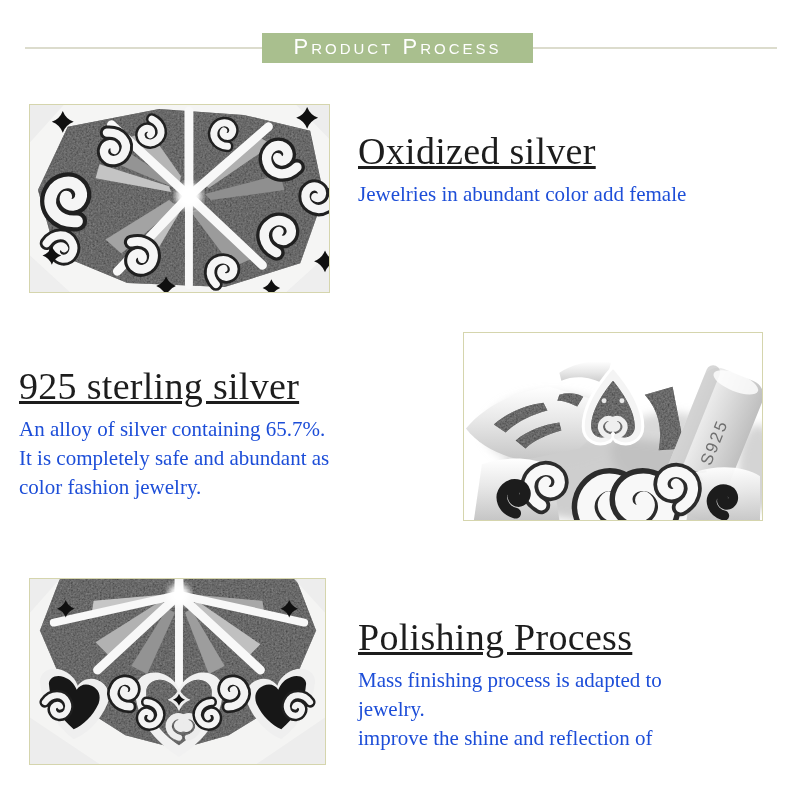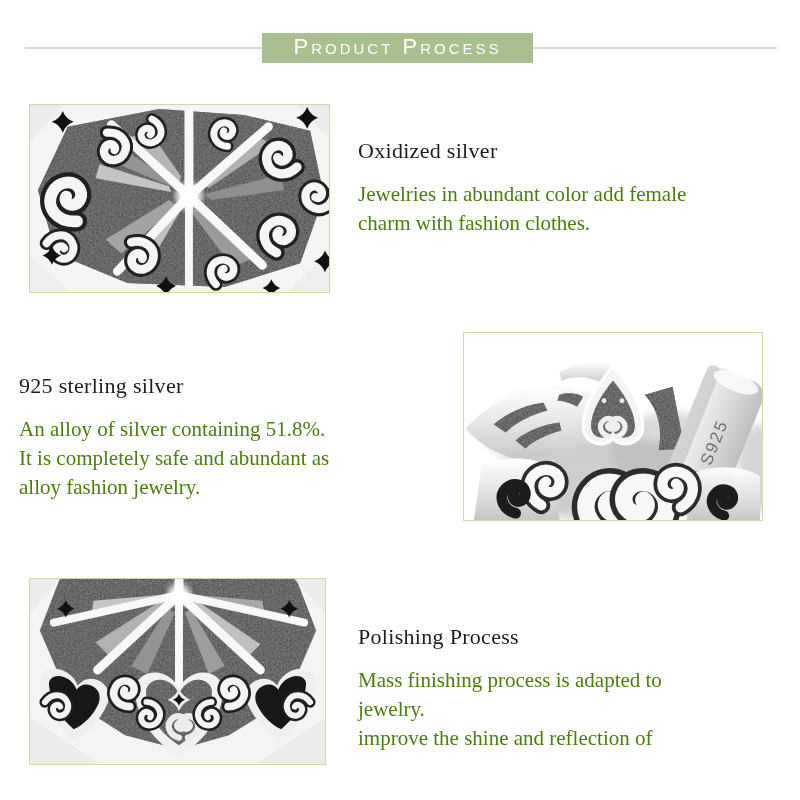--- a/index.html
+++ b/index.html
@@ -17,22 +17,22 @@
   .imgbox{position:absolute;border:1px solid #d5d5ad;box-sizing:border-box;background:#fff;}
   .imgbox svg{display:block;width:100%;height:100%;}
   #img-1{left:29px;top:104px;width:301px;height:189px;}
   #img-2{left:463px;top:332px;width:300px;height:189px;}
   #img-3{left:29px;top:578px;width:297px;height:187px;}
   
   .txt{position:absolute;}
   #txt-1{left:358px;top:131px;width:412px;}
   #txt-2{left:19px;top:366px;width:420px;}
   #txt-3{left:358px;top:605px;width:412px;margin-top:12px;}
-  .txt h3{margin:0 0 9px 0;font-size:22px;line-height:40px;font-weight:400;color:#1d1d1d;letter-spacing:.3px;}
-  .txt .bline{font-size:21px;line-height:29px;color:#4d7c0f;}
+  .txt h3{margin:0 0 9px 0;font-size:38px;line-height:40px;font-weight:400;color:#1d1d1d;letter-spacing:.3px;text-decoration:underline;}
+  .txt .bline{font-size:21px;line-height:29px;color:#1d4ed8;}
 </style>
 </head>
 <body>
 
 <div id="page">
 
   <div id="hline-left" class="hline"></div>
   <div id="hbox">
     <span>Product Process</span>
   </div>
@@ -134,28 +134,27 @@
         <use href="#adia" transform="translate(137,183) scale(0.9)"></use>
         <use href="#adia" transform="translate(22,152) scale(0.85)"></use>
         <use href="#adia" transform="translate(243,185) scale(0.8)"></use>
       </g>
     </svg>
   </div>
 
   <div id="txt-1" class="txt">
     <h3>Oxidized silver</h3>
     <div class="bline">Jewelries in abundant color add female</div>
-    <div class="bline">charm with fashion clothes.</div>
   </div>
 
   <div id="txt-2" class="txt">
     <h3>925 sterling silver</h3>
-    <div class="bline">An alloy of silver containing 51.8%.</div>
+    <div class="bline">An alloy of silver containing 65.7%.</div>
     <div class="bline">It is completely safe and abundant as</div>
-    <div class="bline">alloy fashion jewelry.</div>
+    <div class="bline">color fashion jewelry.</div>
   </div>
 
   <div id="img-2" class="imgbox">
     <svg viewBox="0 0 300 188" preserveAspectRatio="none">
       <defs>
         <filter id="bgrain" x="-10%" y="-10%" width="120%" height="120%">
           <feTurbulence type="fractalNoise" baseFrequency="0.55" numOctaves="2" seed="4" result="n"></feTurbulence>
           <feColorMatrix in="n" type="luminanceToAlpha" result="na"></feColorMatrix>
           <feComposite in="na" in2="SourceAlpha" operator="in" result="sp"></feComposite>
           <feFlood flood-color="#8f8f8f" result="fl"></feFlood>

